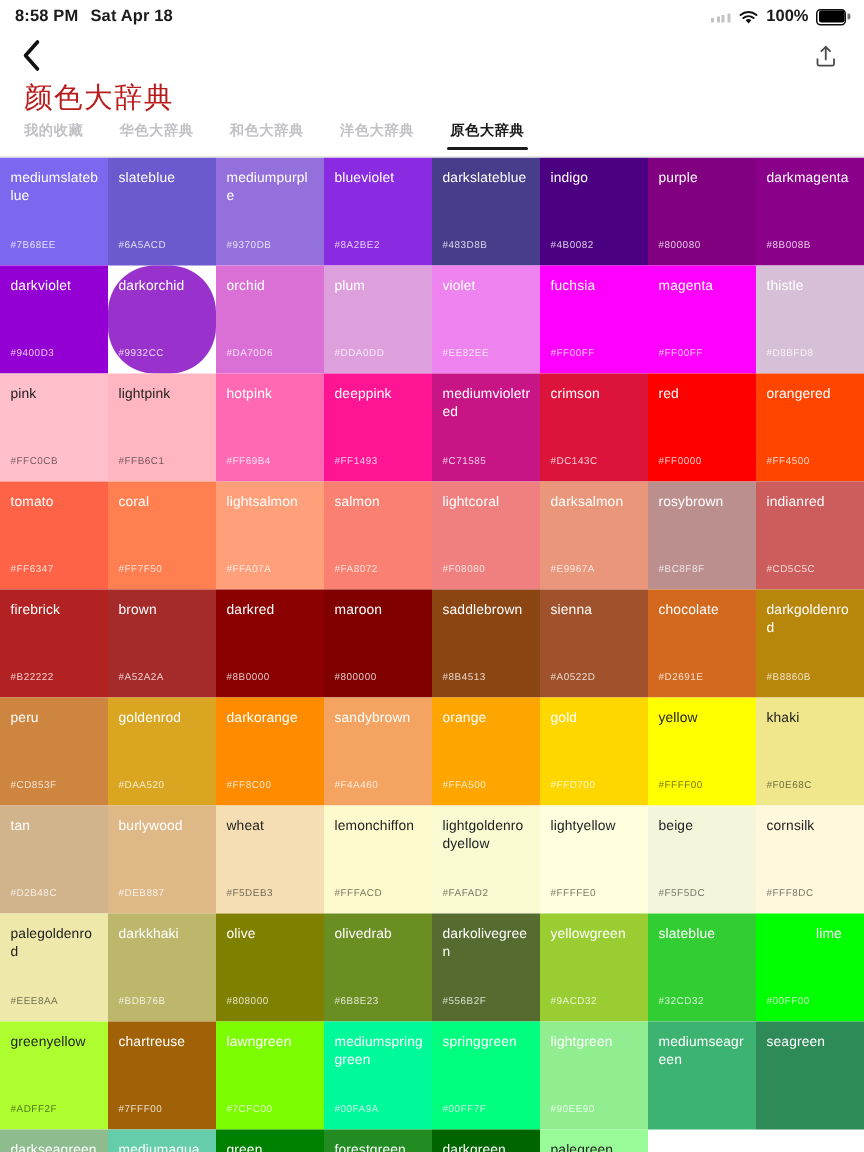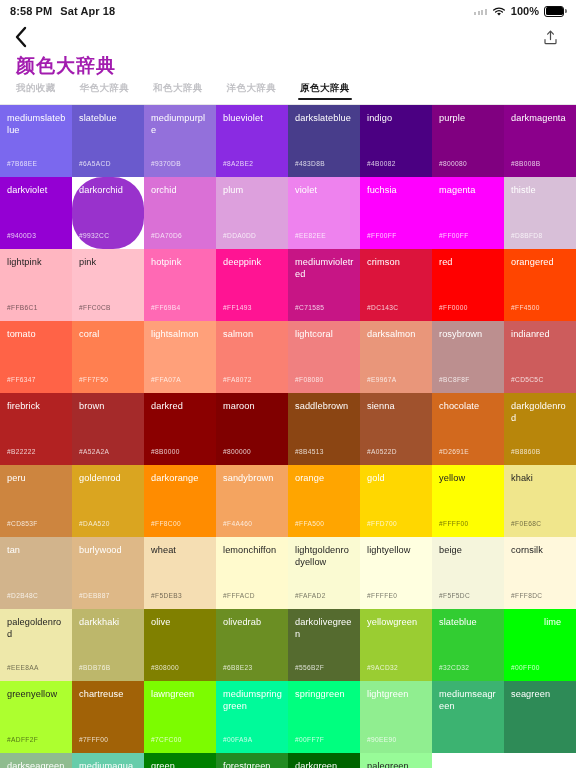--- a/index.html
+++ b/index.html
@@ -50,21 +50,21 @@
   .navbar {
     flex:0 0 30px; height:30px; position:relative;
     display:flex; align-items:center; padding:0 14px;
   }
   .back-btn { width:22px; height:24px; display:flex; align-items:center; }
   .share-btn { margin-left:auto; width:24px; height:24px; display:flex; align-items:center; justify-content:center; }
 
   
   .title-wrap { flex:0 0 28px; padding:0 16px; display:flex; align-items:center; }
   .page-title {
-    font-size:19px; font-weight:bold; color:#a21caf;
+    font-size:19px; font-weight:normal; color:#b91c1c;
     letter-spacing:1px; line-height:22px;
   }
 
   
   .tabs {
     flex:0 0 25px; height:25px;
     display:flex; align-items:flex-start; gap:0;
     padding:0 4px; background:#fff;
     border-bottom:0.5px solid #e6e6e6;
   }
@@ -220,28 +220,28 @@
           <span class="sw-hex">#FF00FF</span>
         </div>
         <div class="swatch light" style="background: rgb(255, 0, 255);">
           <span class="sw-name">magenta</span>
           <span class="sw-hex">#FF00FF</span>
         </div>
         <div class="swatch light" style="background: rgb(216, 191, 216);">
           <span class="sw-name">thistle</span>
           <span class="sw-hex">#D8BFD8</span>
         </div>
+        <div class="swatch dark" style="background: rgb(255, 192, 203);">
+          <span class="sw-name">pink</span>
+          <span class="sw-hex">#FFC0CB</span>
+        </div>
         <div class="swatch dark" style="background: rgb(255, 182, 193);">
           <span class="sw-name">lightpink</span>
           <span class="sw-hex">#FFB6C1</span>
         </div>
-        <div class="swatch dark" style="background: rgb(255, 192, 203);">
-          <span class="sw-name">pink</span>
-          <span class="sw-hex">#FFC0CB</span>
-        </div>
         <div class="swatch light" style="background: rgb(255, 105, 180);">
           <span class="sw-name">hotpink</span>
           <span class="sw-hex">#FF69B4</span>
         </div>
         <div class="swatch light" style="background: rgb(255, 20, 147);">
           <span class="sw-name">deeppink</span>
           <span class="sw-hex">#FF1493</span>
         </div>
         <div class="swatch light" style="background: rgb(199, 21, 133);">
           <span class="sw-name">mediumvioletred</span>

